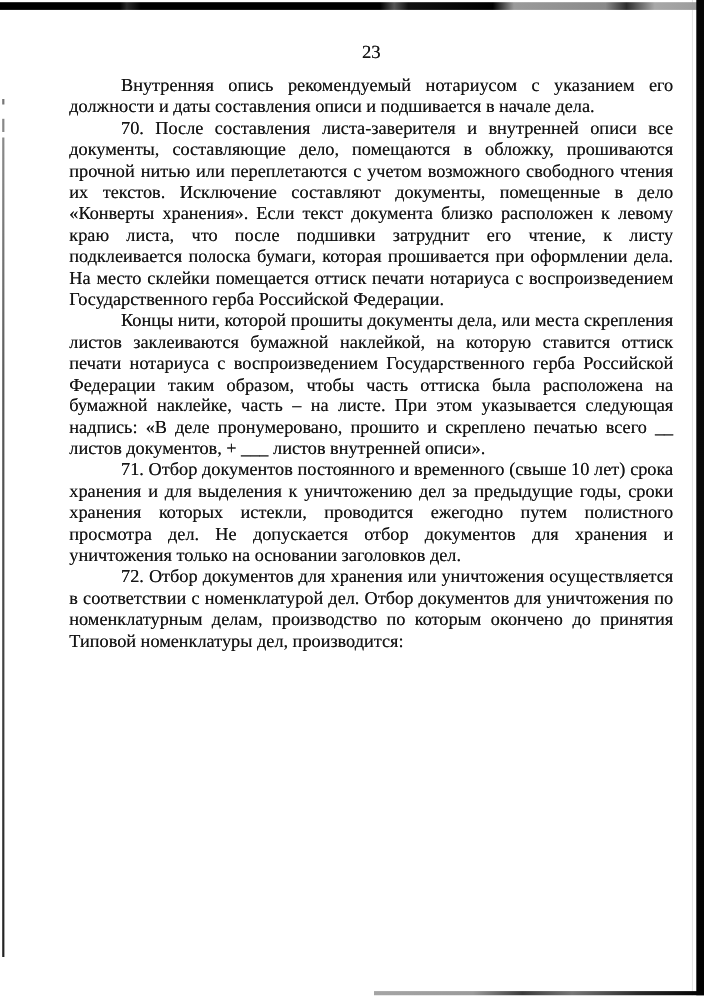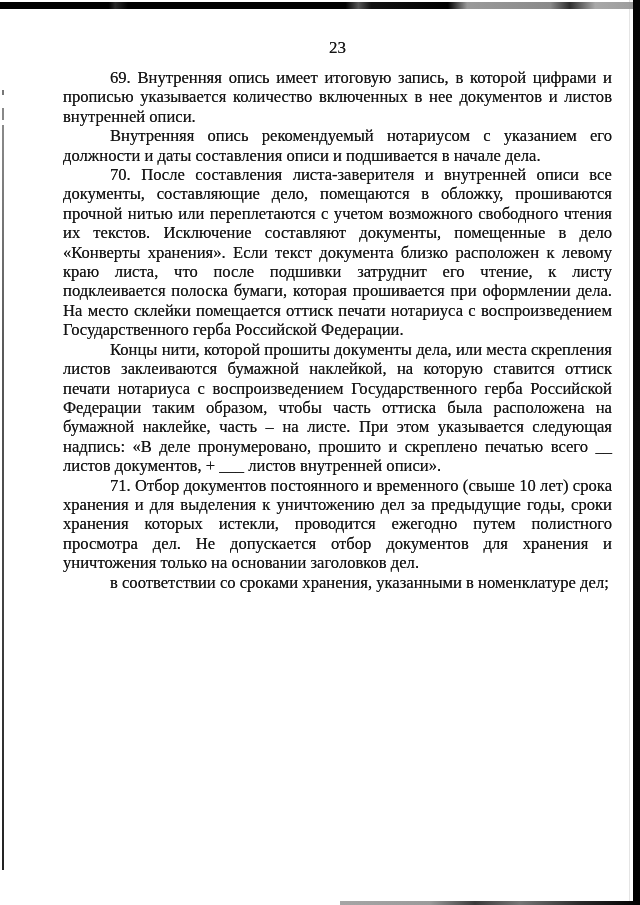--- a/index.html
+++ b/index.html
@@ -64,21 +64,20 @@
   <div class="scan-top"></div>
   <div class="scan-right-faint"></div>
   <div class="scan-right"></div>
   <div class="scan-left-dash1"></div>
   <div class="scan-left-dash2"></div>
   <div class="scan-left"></div>
   <div class="scan-bottom"></div>
 
   <div class="content">
     <div class="page-number">23</div>
-    <p>69. Внутренняя опись имеет итоговую запись, в которой цифрами и прописью указывается количество включенных в нее документов и листов внутренней описи.</p>
     <p>Внутренняя опись рекомендуемый нотариусом с указанием его должности и даты составления описи и подшивается в начале дела.</p>
     <p>70. После составления листа-заверителя и внутренней описи все документы, составляющие дело, помещаются в обложку, прошиваются прочной нитью или переплетаются с учетом возможного свободного чтения их текстов. Исключение составляют документы, помещенные в дело «Конверты хранения». Если текст документа близко расположен к левому краю листа, что после подшивки затруднит его чтение, к листу подклеивается полоска бумаги, которая прошивается при оформлении дела. На место склейки помещается оттиск печати нотариуса с воспроизведением Государственного герба Российской Федерации.</p>
     <p>Концы нити, которой прошиты документы дела, или места скрепления листов заклеиваются бумажной наклейкой, на которую ставится оттиск печати нотариуса с воспроизведением Государственного герба Российской Федерации таким образом, чтобы часть оттиска была расположена на бумажной наклейке, часть – на листе. При этом указывается следующая надпись: «В деле пронумеровано, прошито и скреплено печатью всего __ листов документов, + ___ листов внутренней описи».</p>
     <p>71. Отбор документов постоянного и временного (свыше 10 лет) срока хранения и для выделения к уничтожению дел за предыдущие годы, сроки хранения которых истекли, проводится ежегодно путем полистного просмотра дел. Не допускается отбор документов для хранения и уничтожения только на основании заголовков дел.</p>
-    <p>в соответствии со сроками хранения, указанными в номенклатуре дел;</p>
+    <p>72. Отбор документов для хранения или уничтожения осуществляется в соответствии с номенклатурой дел. Отбор документов для уничтожения по номенклатурным делам, производство по которым окончено до принятия Типовой номенклатуры дел, производится:</p>
   </div>
 
 </div>
 
 </body></html>

